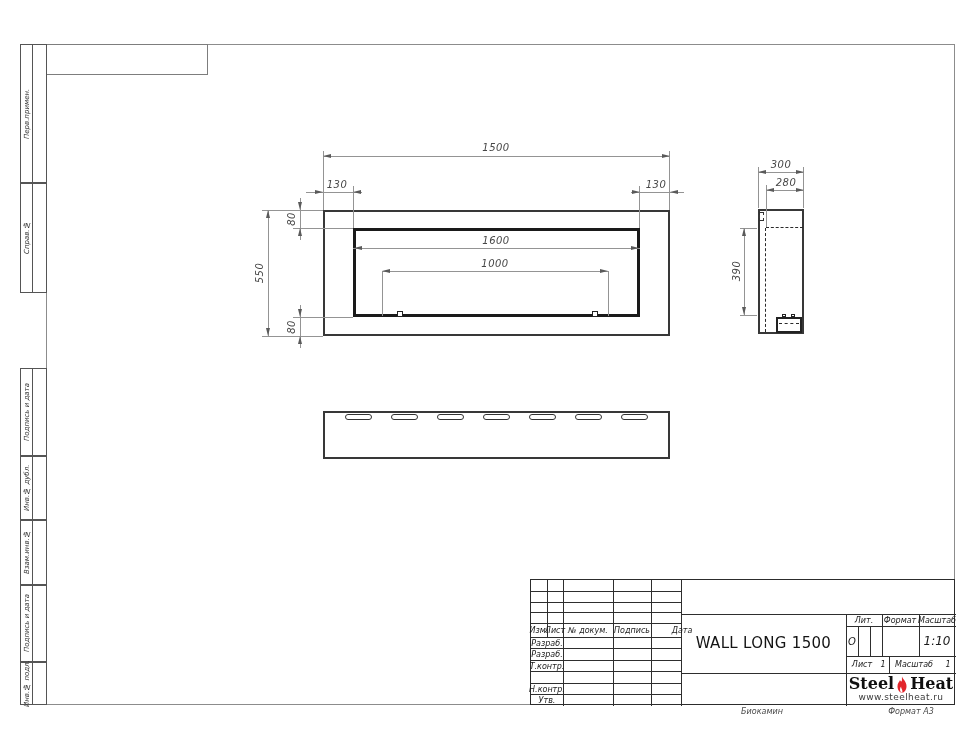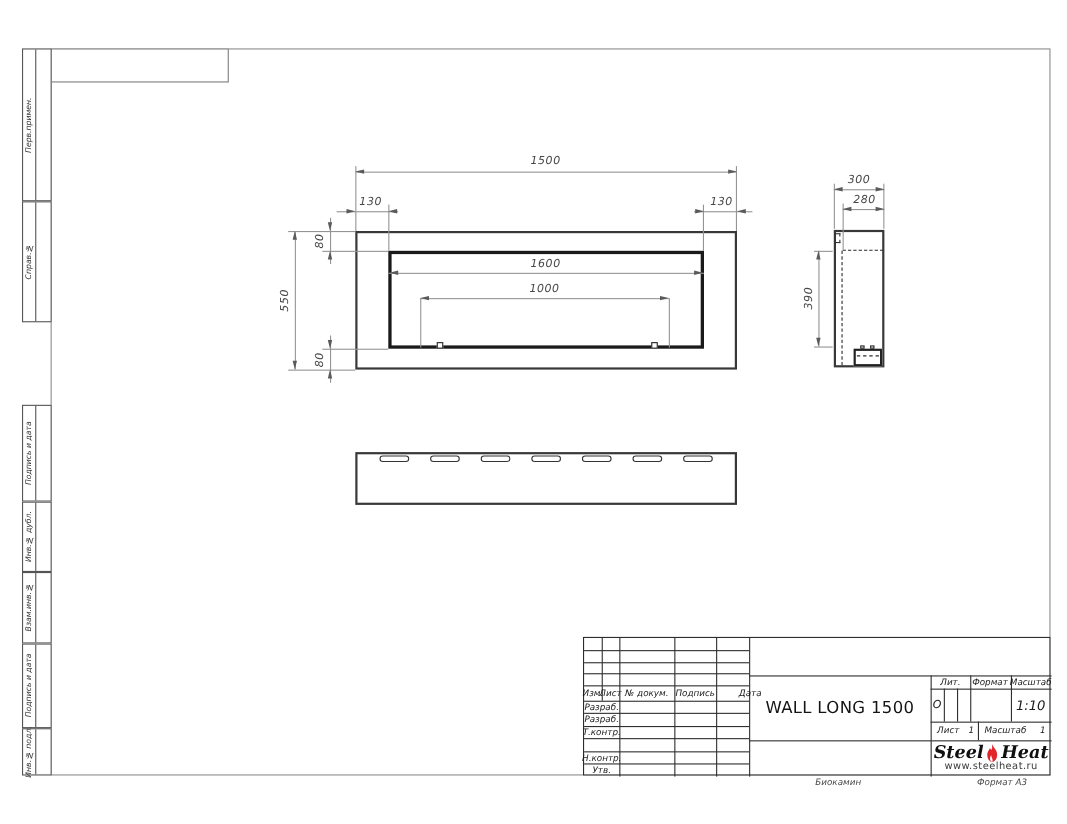--- a/index.html
+++ b/index.html
@@ -32,21 +32,21 @@
   .dashh{position:absolute;height:0;border-top:1.5px dashed #2a2a2a;}
   
   .tb{position:absolute;left:530px;top:579px;width:425px;height:126px;border:1.8px solid #2c2c2c;box-sizing:border-box;background:#fff;}
   .tb .h{position:absolute;height:1px;background:#2e2e2e;}
   .tb .v{position:absolute;width:1px;background:#2e2e2e;}
   .tbl{position:absolute;font:italic 8px "DejaVu Sans",sans-serif;color:#1b1b1b;transform:translate(-50%,-50%);white-space:nowrap;}
   .tname{position:absolute;left:150px;top:34px;width:165px;height:59px;display:flex;flex-direction:column;
       align-items:center;justify-content:center;font:15px/19px "DejaVu Sans",sans-serif;color:#141414;letter-spacing:.3px;text-align:center;}
   .logo{position:absolute;left:315px;top:93px;width:110px;height:31px;display:flex;flex-direction:column;align-items:center;justify-content:center;}
   .logo-row{display:flex;align-items:center;line-height:1;}
-  .logo-txt{font-family:"DejaVu Serif",serif;font-style:italic;font-weight:bold;font-size:16px;color:#101010;}
+  .logo-txt{font-family:"DejaVu Serif",serif;font-weight:bold;font-size:16px;color:#101010;}
   .logo-url{font:9px "DejaVu Sans",sans-serif;color:#3b3b3b;letter-spacing:.4px;margin-top:0;}
   .foot{position:absolute;font:italic 8px "DejaVu Sans",sans-serif;color:#4a4a4a;transform:translate(-50%,0);white-space:nowrap;}
 </style>
 </head>
 <body>
 
 <div class="sheet">
 
   <div class="frame"></div>
   <div class="tl-box"></div>

